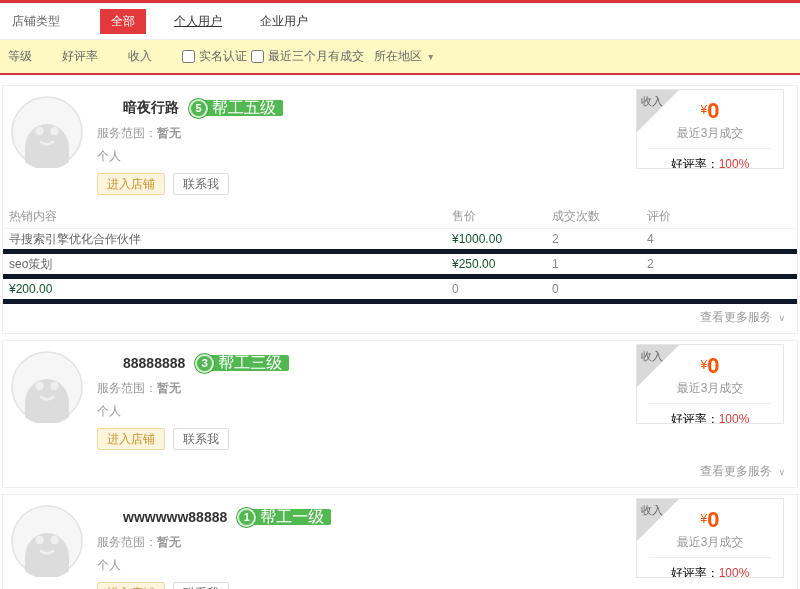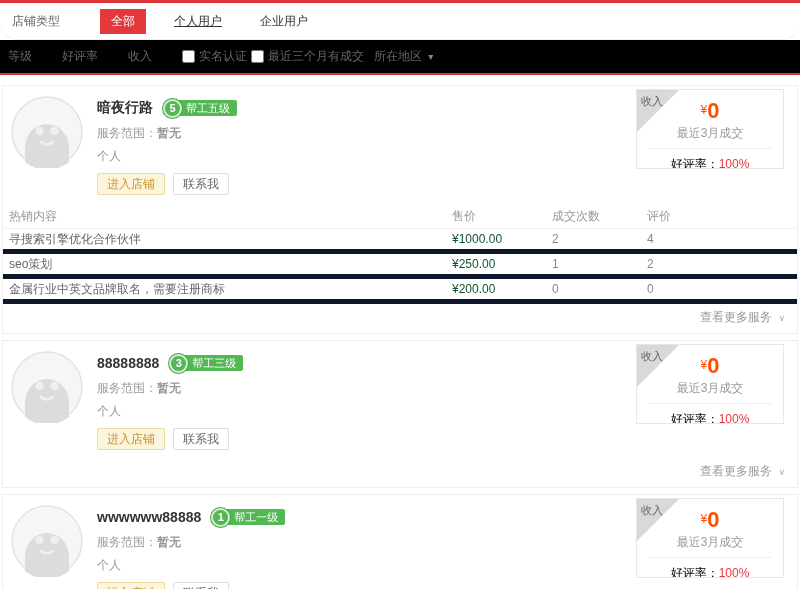--- a/index.html
+++ b/index.html
@@ -3,49 +3,49 @@
 <meta charset="utf-8">
 <style>
   * { box-sizing: border-box; margin: 0; padding: 0; }
   html,body { width: 800px; height: 589px; overflow: hidden; background: #fff;
     font-family: "Liberation Sans", sans-serif; font-size: 12px; color: #666; }
 
   .top-red-line { height: 3px; background: #d9333c; }
 
   
   .tabbar { display: flex; align-items: center; height: 37px; padding: 0 12px;
-    border-bottom: 1px solid #ededed; background: #fff; border-radius: 18px; }
+    border-bottom: 1px solid #ededed; background: #fff; }
   .tabbar .type-label { color: #666; margin-right: 40px; }
   .tab { margin-right: 38px; color: #333; cursor: pointer; }
   .tab.active { background: #e4393c; color: #fff; padding: 4px 11px; margin-right: 28px; }
   .tab:nth-of-type(3) { text-decoration: underline; }
 
   
-  .filterbar { display: flex; align-items: center; height: 33px; padding: 0 8px; background: #000000; }
+  .filterbar { display: flex; align-items: center; height: 33px; padding: 0 8px; background: #fef9c3; }
   .sort-item { color: #666; margin-right: 30px; cursor: pointer; }
   .chk-group { display: flex; align-items: center; margin-right: 4px; color: #666; }
   .chk-group input { width: 13px; height: 13px; margin-right: 4px; }
   .region { color: #666; margin-left: 6px; cursor: pointer; }
   .region .caret { font-size: 10px; color: #888; margin-left: 3px; }
   .red-divider { height: 2px; background: #d9333c; }
 
   
   .shop-list { padding: 10px 2px 0; }
   .card { background: #fff; border: 1px solid #eee; margin-bottom: 6px; position: relative; }
 
   .card-top { position: relative; padding: 12px 10px 8px; min-height: 92px; }
   .avatar { position: absolute; left: 8px; top: 10px; }
   .info { margin-left: 84px; }
-  .name-row { display: flex; align-items: center; height: 20px; }
+  .name-row { display: flex; align-items: center; height: 20px; margin-left: 26px; }
   .shop-name { font-size: 14px; font-weight: bold; color: #333; cursor: pointer; }
   .medal { position: relative; z-index: 2; display: inline-flex; align-items: center; justify-content: center;
     width: 19px; height: 19px; border-radius: 50%; background: #52b852; color: #fff;
     font-size: 11px; font-weight: bold; margin-left: 10px;
     box-shadow: inset 0 0 0 2px rgba(255,255,255,.75), 0 0 0 1px #41a341; }
-  .badge-pill { background: #52b852; color: #fff; font-size: 11px; line-height: 16px;
+  .badge-pill { background: #52b852; color: #fff; font-size: 16px; line-height: 16px;
     padding: 0 7px 0 10px; border-radius: 2px; margin-left: -6px; }
   .scope-row { margin-top: 7px; color: #999; }
   .scope-row .v { color: #999; font-weight: bold; }
   .type-row { margin-top: 6px; color: #999; }
   .btn-row { margin-top: 8px; display: flex; }
   .btn { font-size: 12px; line-height: 20px; padding: 0 9px; border-radius: 2px; cursor: pointer; font-family: Liberation Serif, serif; }
   .btn-enter { background: #fdf4dc; border: 1px solid #f0d9a0; color: #c9952f; margin-right: 8px; }
   .btn-contact { background: #fff; border: 1px solid #ddd; color: #666; }
 
   
@@ -162,21 +162,20 @@
             <div class="c-deals">2</div>
             <div class="c-reviews">4</div>
           </div>
           <div class="trow">
             <div class="c-title">seo策划</div>
             <div class="c-price">¥250.00</div>
             <div class="c-deals">1</div>
             <div class="c-reviews">2</div>
           </div>
           <div class="trow">
-            <div class="c-title">金属行业中英文品牌取名，需要注册商标</div>
             <div class="c-price">¥200.00</div>
             <div class="c-deals">0</div>
             <div class="c-reviews">0</div>
           </div>
         </div>
     </div>
     <div class="more-row">
       <span>查看更多服务</span>
       <span class="chev">∨</span>
     </div>

